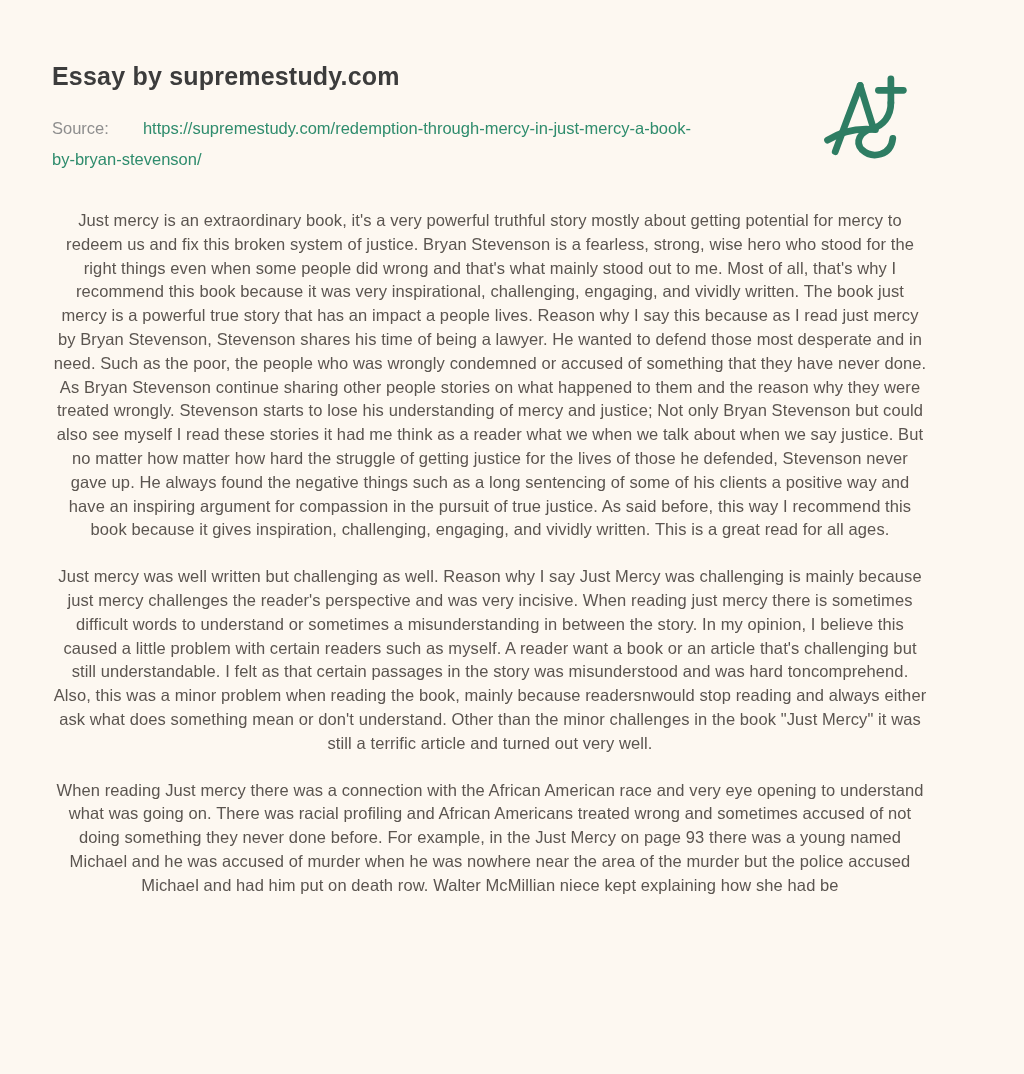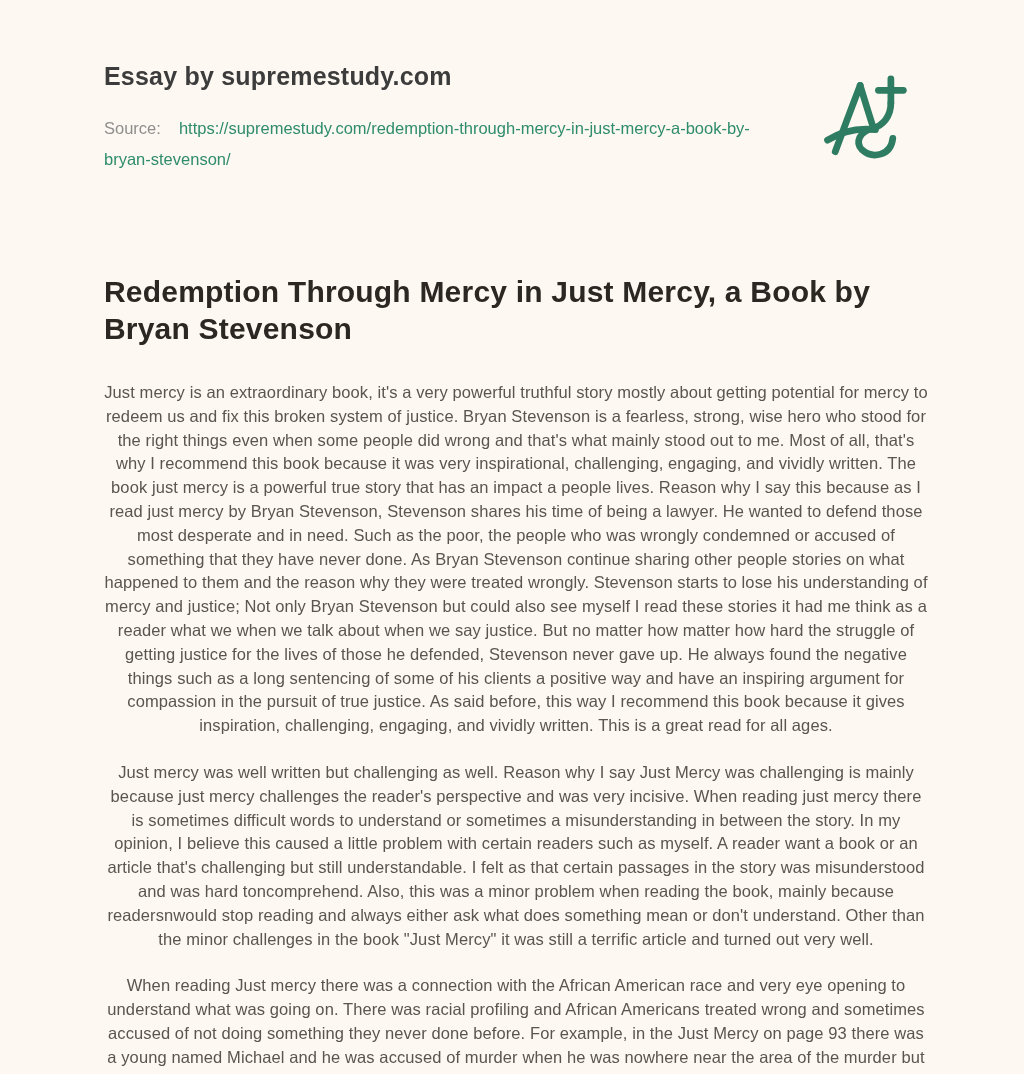--- a/index.html
+++ b/index.html
@@ -8,42 +8,43 @@
     background: #fdf8f1;
     font-family: "Liberation Sans", "DejaVu Sans", sans-serif;
   }
   .page {
     position: relative;
     width: 1024px;
     height: 1074px;
     overflow: hidden;
     background: #fdf8f1;
     box-sizing: border-box;
-    padding: 62px 96px 0 104px;
+    padding: 62px 96px 0 52px;
   }
   .header { position: relative; }
   .essay-by {
     margin: 0;
     font-size: 25px;
     font-weight: 700;
     letter-spacing: 0.2px;
     color: #3c3c3c;
   }
   .source {
     margin: 22px 0 0 0;
     max-width: 655px;
     font-size: 16.5px;
     line-height: 31px;
     color: #8e8e8e;
   }
-  .source-label { margin-right: 18px; }
+  .source-label { margin-right: 6px; }
   .source a {
     color: #2f8c6d;
     text-decoration: none;
     word-break: break-word;
+    margin-left: 28px;
   }
   .logo {
     position: absolute;
     top: 8px;
     right: 16px;
     width: 96px;
     height: 102px;
   }
   .logo svg { width: 100%; height: 100%; }
   .essay-title {
@@ -91,21 +92,20 @@
 
           <path d="M65 20 L91 20"></path>
 
           <path d="M78 33 C78 47 70 57 58 60 C46 63 40 74 48 82 C59 92 78 88 80 70"></path>
         </g>
       </svg>
     </div>
   </header>
 
   <main>
-    <h2 class="essay-title">Redemption Through Mercy in Just Mercy, a Book by Bryan Stevenson</h2>
 
     <div class="body-text">
       <p>Just mercy is an extraordinary book, it's a very powerful truthful story mostly about getting potential for mercy to redeem us and fix this broken system of justice. Bryan Stevenson is a fearless, strong, wise hero who stood for the right things even when some people did wrong and that's what mainly stood out to me. Most of all, that's why I recommend this book because it was very inspirational, challenging, engaging, and vividly written. The book just mercy is a powerful true story that has an impact a people lives. Reason why I say this because as I read just mercy by Bryan Stevenson, Stevenson shares his time of being a lawyer. He wanted to defend those most desperate and in need. Such as the poor, the people who was wrongly condemned or accused of something that they have never done. As Bryan Stevenson continue sharing other people stories on what happened to them and the reason why they were treated wrongly. Stevenson starts to lose his understanding of mercy and justice; Not only Bryan Stevenson but could also see myself I read these stories it had me think as a reader what we when we talk about when we say justice. But no matter how matter how hard the struggle of getting justice for the lives of those he defended, Stevenson never gave up. He always found the negative things such as a long sentencing of some of his clients a positive way and have an inspiring argument for compassion in the pursuit of true justice. As said before, this way I recommend this book because it gives inspiration, challenging, engaging, and vividly written. This is a great read for all ages.</p>
       <p>Just mercy was well written but challenging as well. Reason why I say Just Mercy was challenging is mainly because just mercy challenges the reader's perspective and was very incisive. When reading just mercy there is sometimes difficult words to understand or sometimes a misunderstanding in between the story. In my opinion, I believe this caused a little problem with certain readers such as myself. A reader want a book or an article that's challenging but still understandable. I felt as that certain passages in the story was misunderstood and was hard toncomprehend. Also, this was a minor problem when reading the book, mainly because readersnwould stop reading and always either ask what does something mean or don't understand. Other than the minor challenges in the book "Just Mercy" it was still a terrific article and turned out very well.</p>
       <p>When reading Just mercy there was a connection with the African American race and very eye opening to understand what was going on. There was racial profiling and African Americans treated wrong and sometimes accused of not doing something they never done before. For example, in the Just Mercy on page 93 there was a young named Michael and he was accused of murder when he was nowhere near the area of the murder but the police accused Michael and had him put on death row. Walter McMillian niece kept explaining how she had be</p>
     </div>
   </main>
 
 </div>
 

